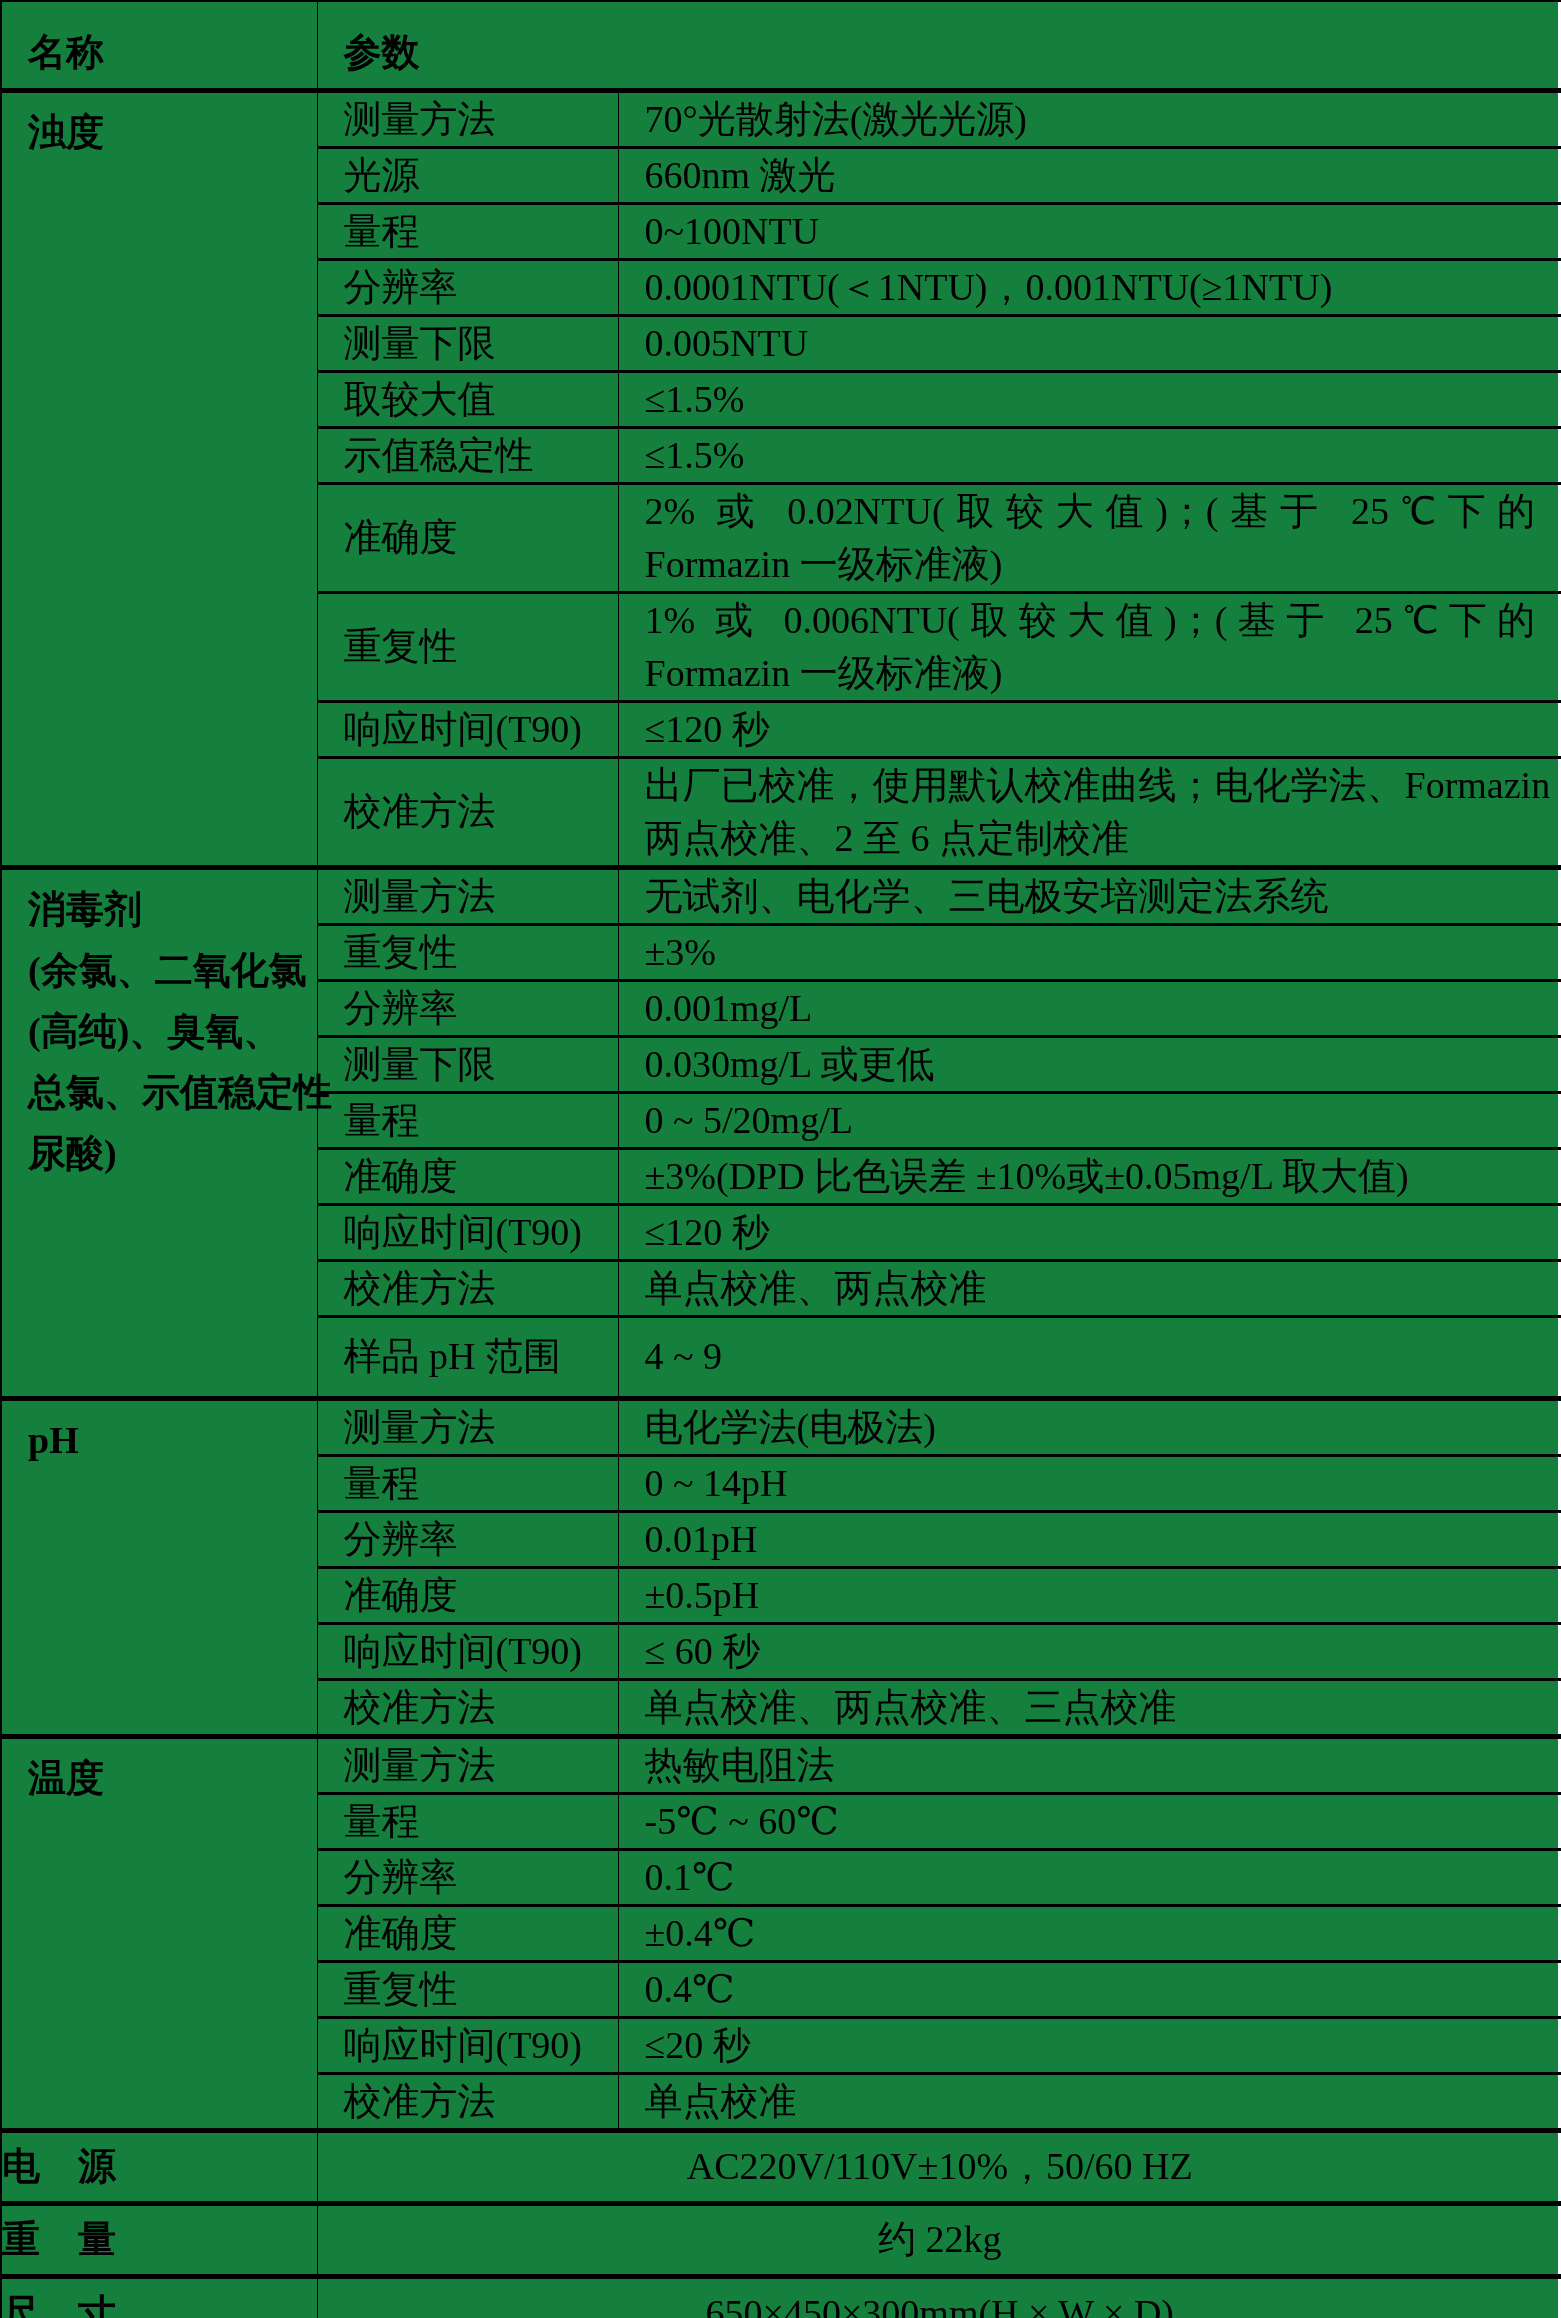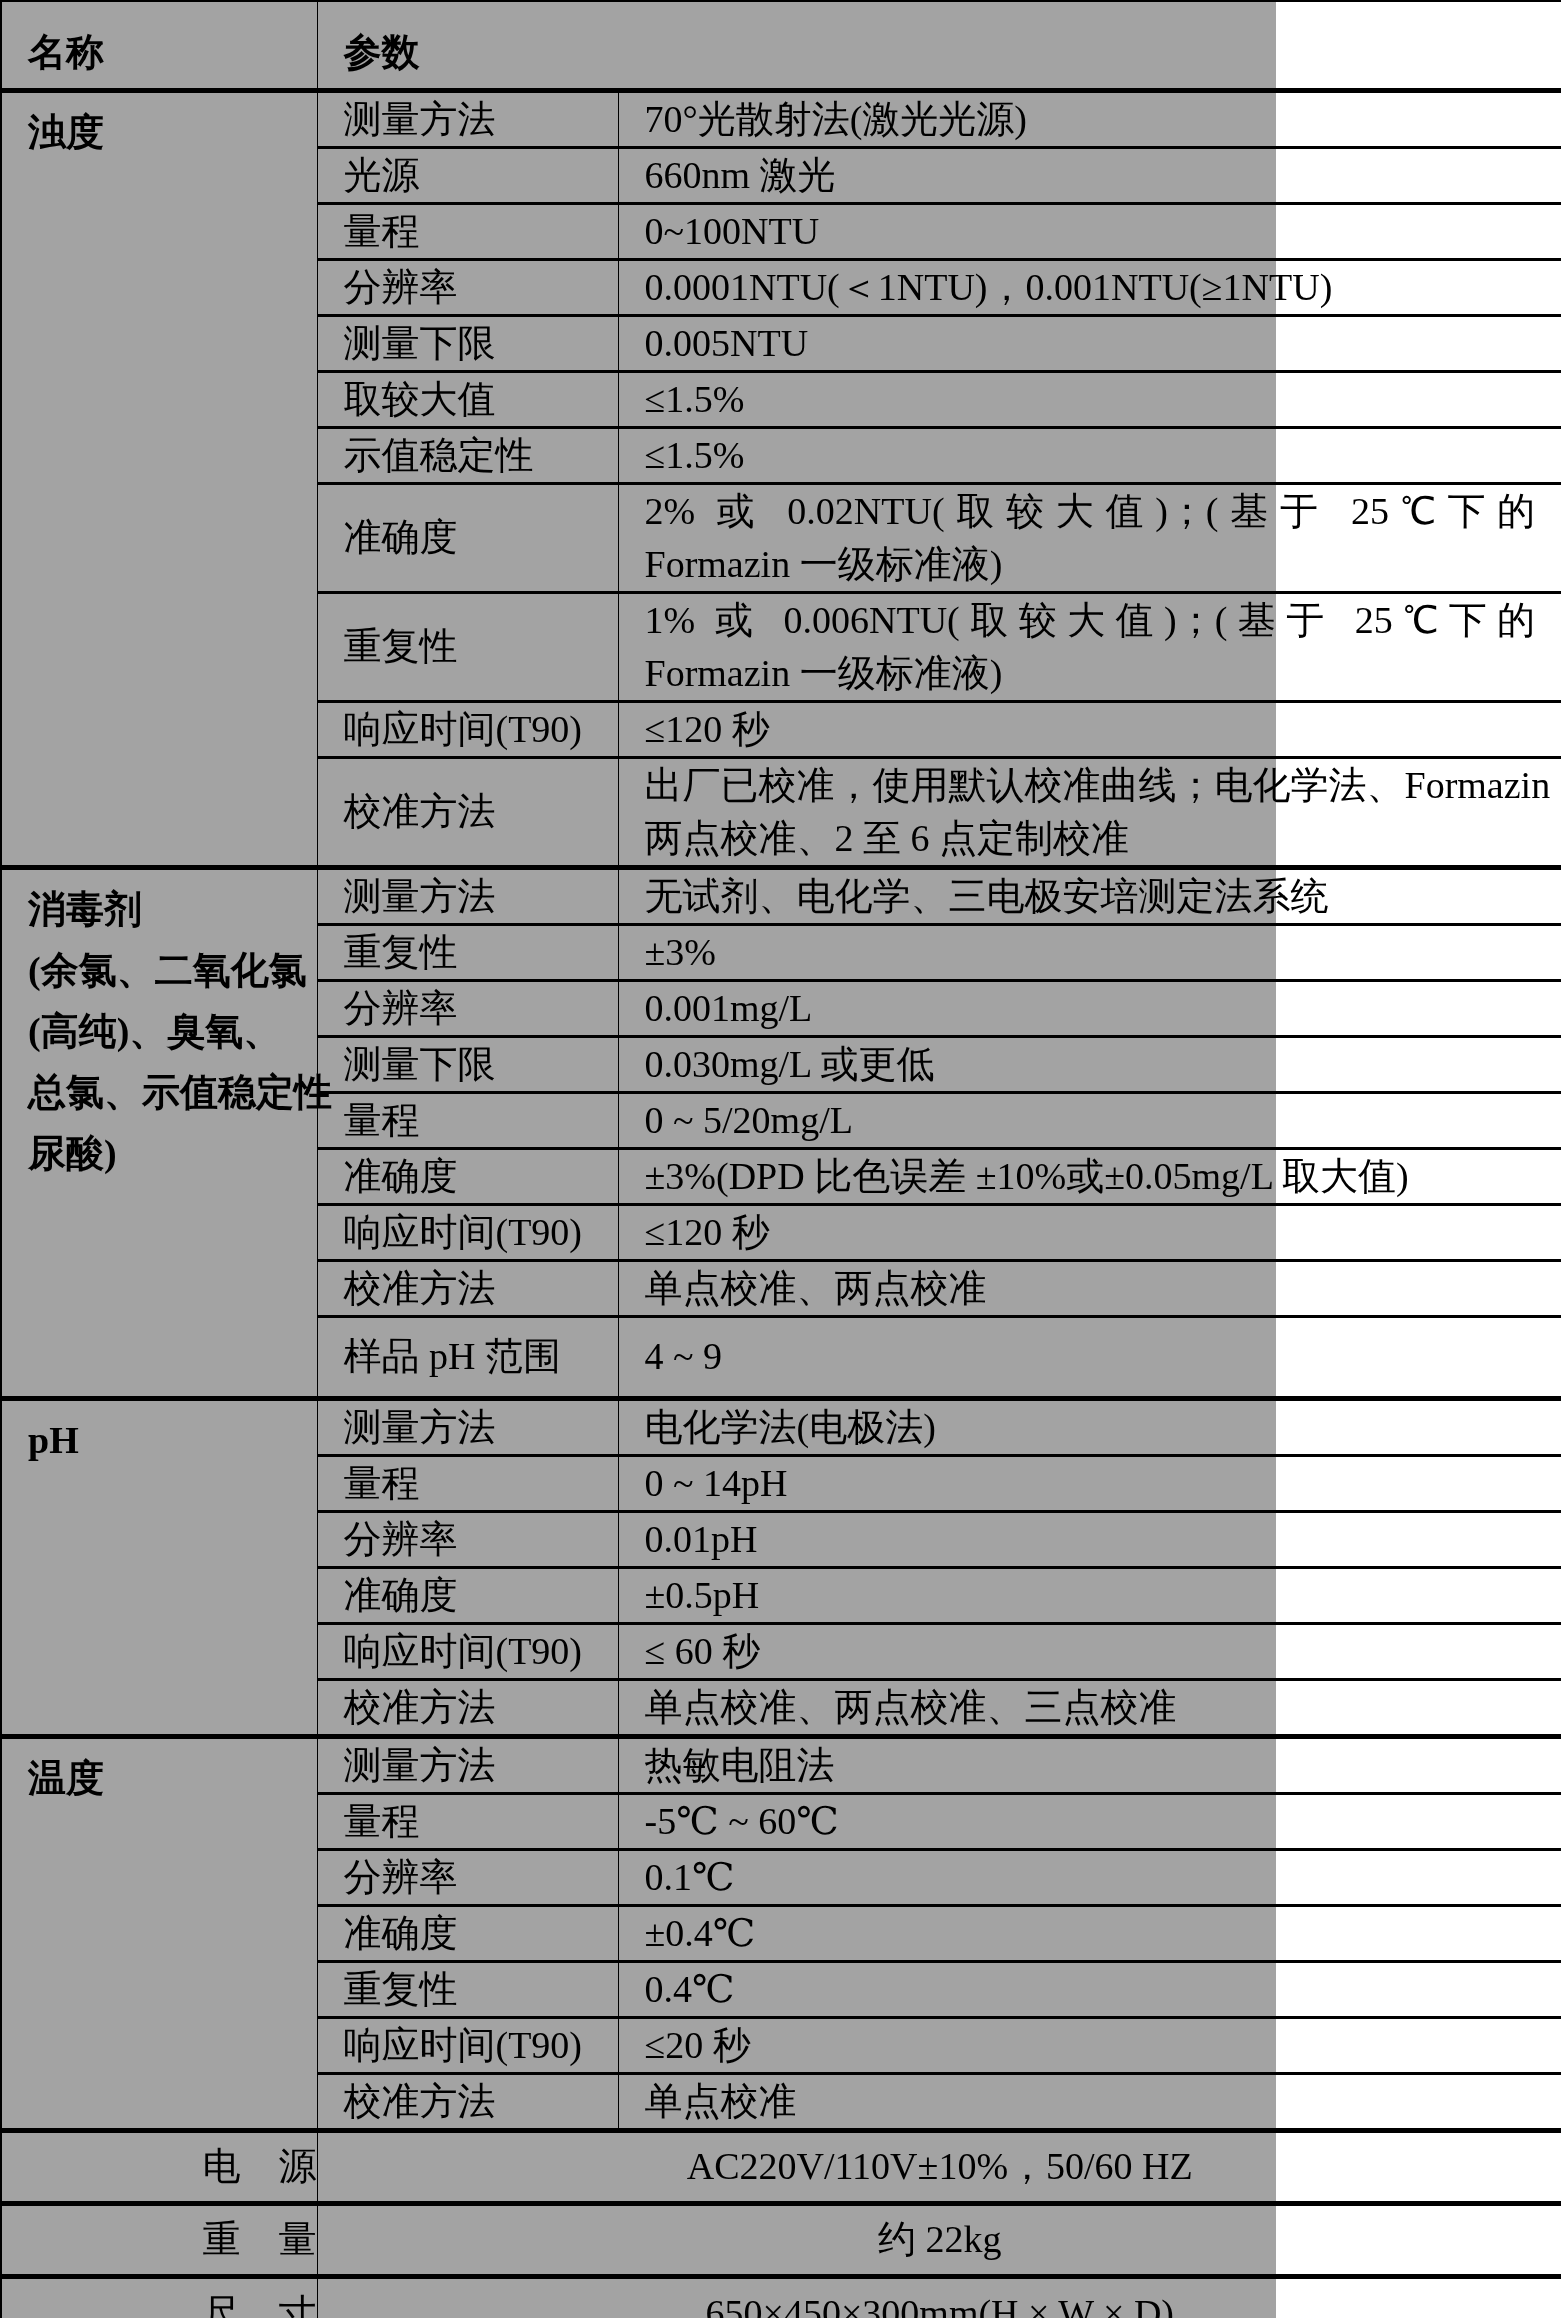--- a/index.html
+++ b/index.html
@@ -1,17 +1,17 @@
 <!DOCTYPE html>
 <html style="font-size:9.8px"><head>
 <meta charset="utf-8">
 <style>
   html, body { margin: 0; padding: 0; background: #ffffff; }
   .page {
-    width: 1276px; height: 2319px; background: #a3a3a3;
+    width: 1558px; height: 2319px; background: #15803d;
     font-family: "Liberation Serif", "DejaVu Serif", serif;
     color: #000000;
   }
   table.spec {
     width: 1562px; height: 2319px;
     border-collapse: collapse; table-layout: fixed;
     border: 2.4px solid #000000;
     font-size: 38px; color: #000000;
   }
   td {
@@ -26,21 +26,21 @@
   tr.sec > td { border-top-width: 5.5px; }      
   tr.hd  > td { border-top-width: 2.4px; }
   .h145 { height: 89px; } .h90 { height: 55px; } .h174 { height: 106px; }
   .h134 { height: 82px; } .h120 { height: 73px; }
   .hdr  { font-weight: bold; padding-top: 16px; }
   .name { font-weight: bold; vertical-align: top; padding-top: 9.8px; }
   .name .nline { line-height: 61px; white-space: nowrap; }
   .vline { white-space: nowrap; }
   .just  { text-align: justify; text-align-last: justify; white-space: normal; padding-right: 18.3px; font-family: Liberation Serif, serif; }
   td.multi { line-height: 53px; }
-  .flabel { text-align: right; padding: 0; }
+  .flabel { text-align: left; padding: 0; font-weight: bold; }
   .fvalue { text-align: center; padding: 0; }
 </style>
 </head>
 <body>
 
 <div class="page">
 <table class="spec">
   <colgroup>
     <col style="width:316px">
         <col style="width:301px">

